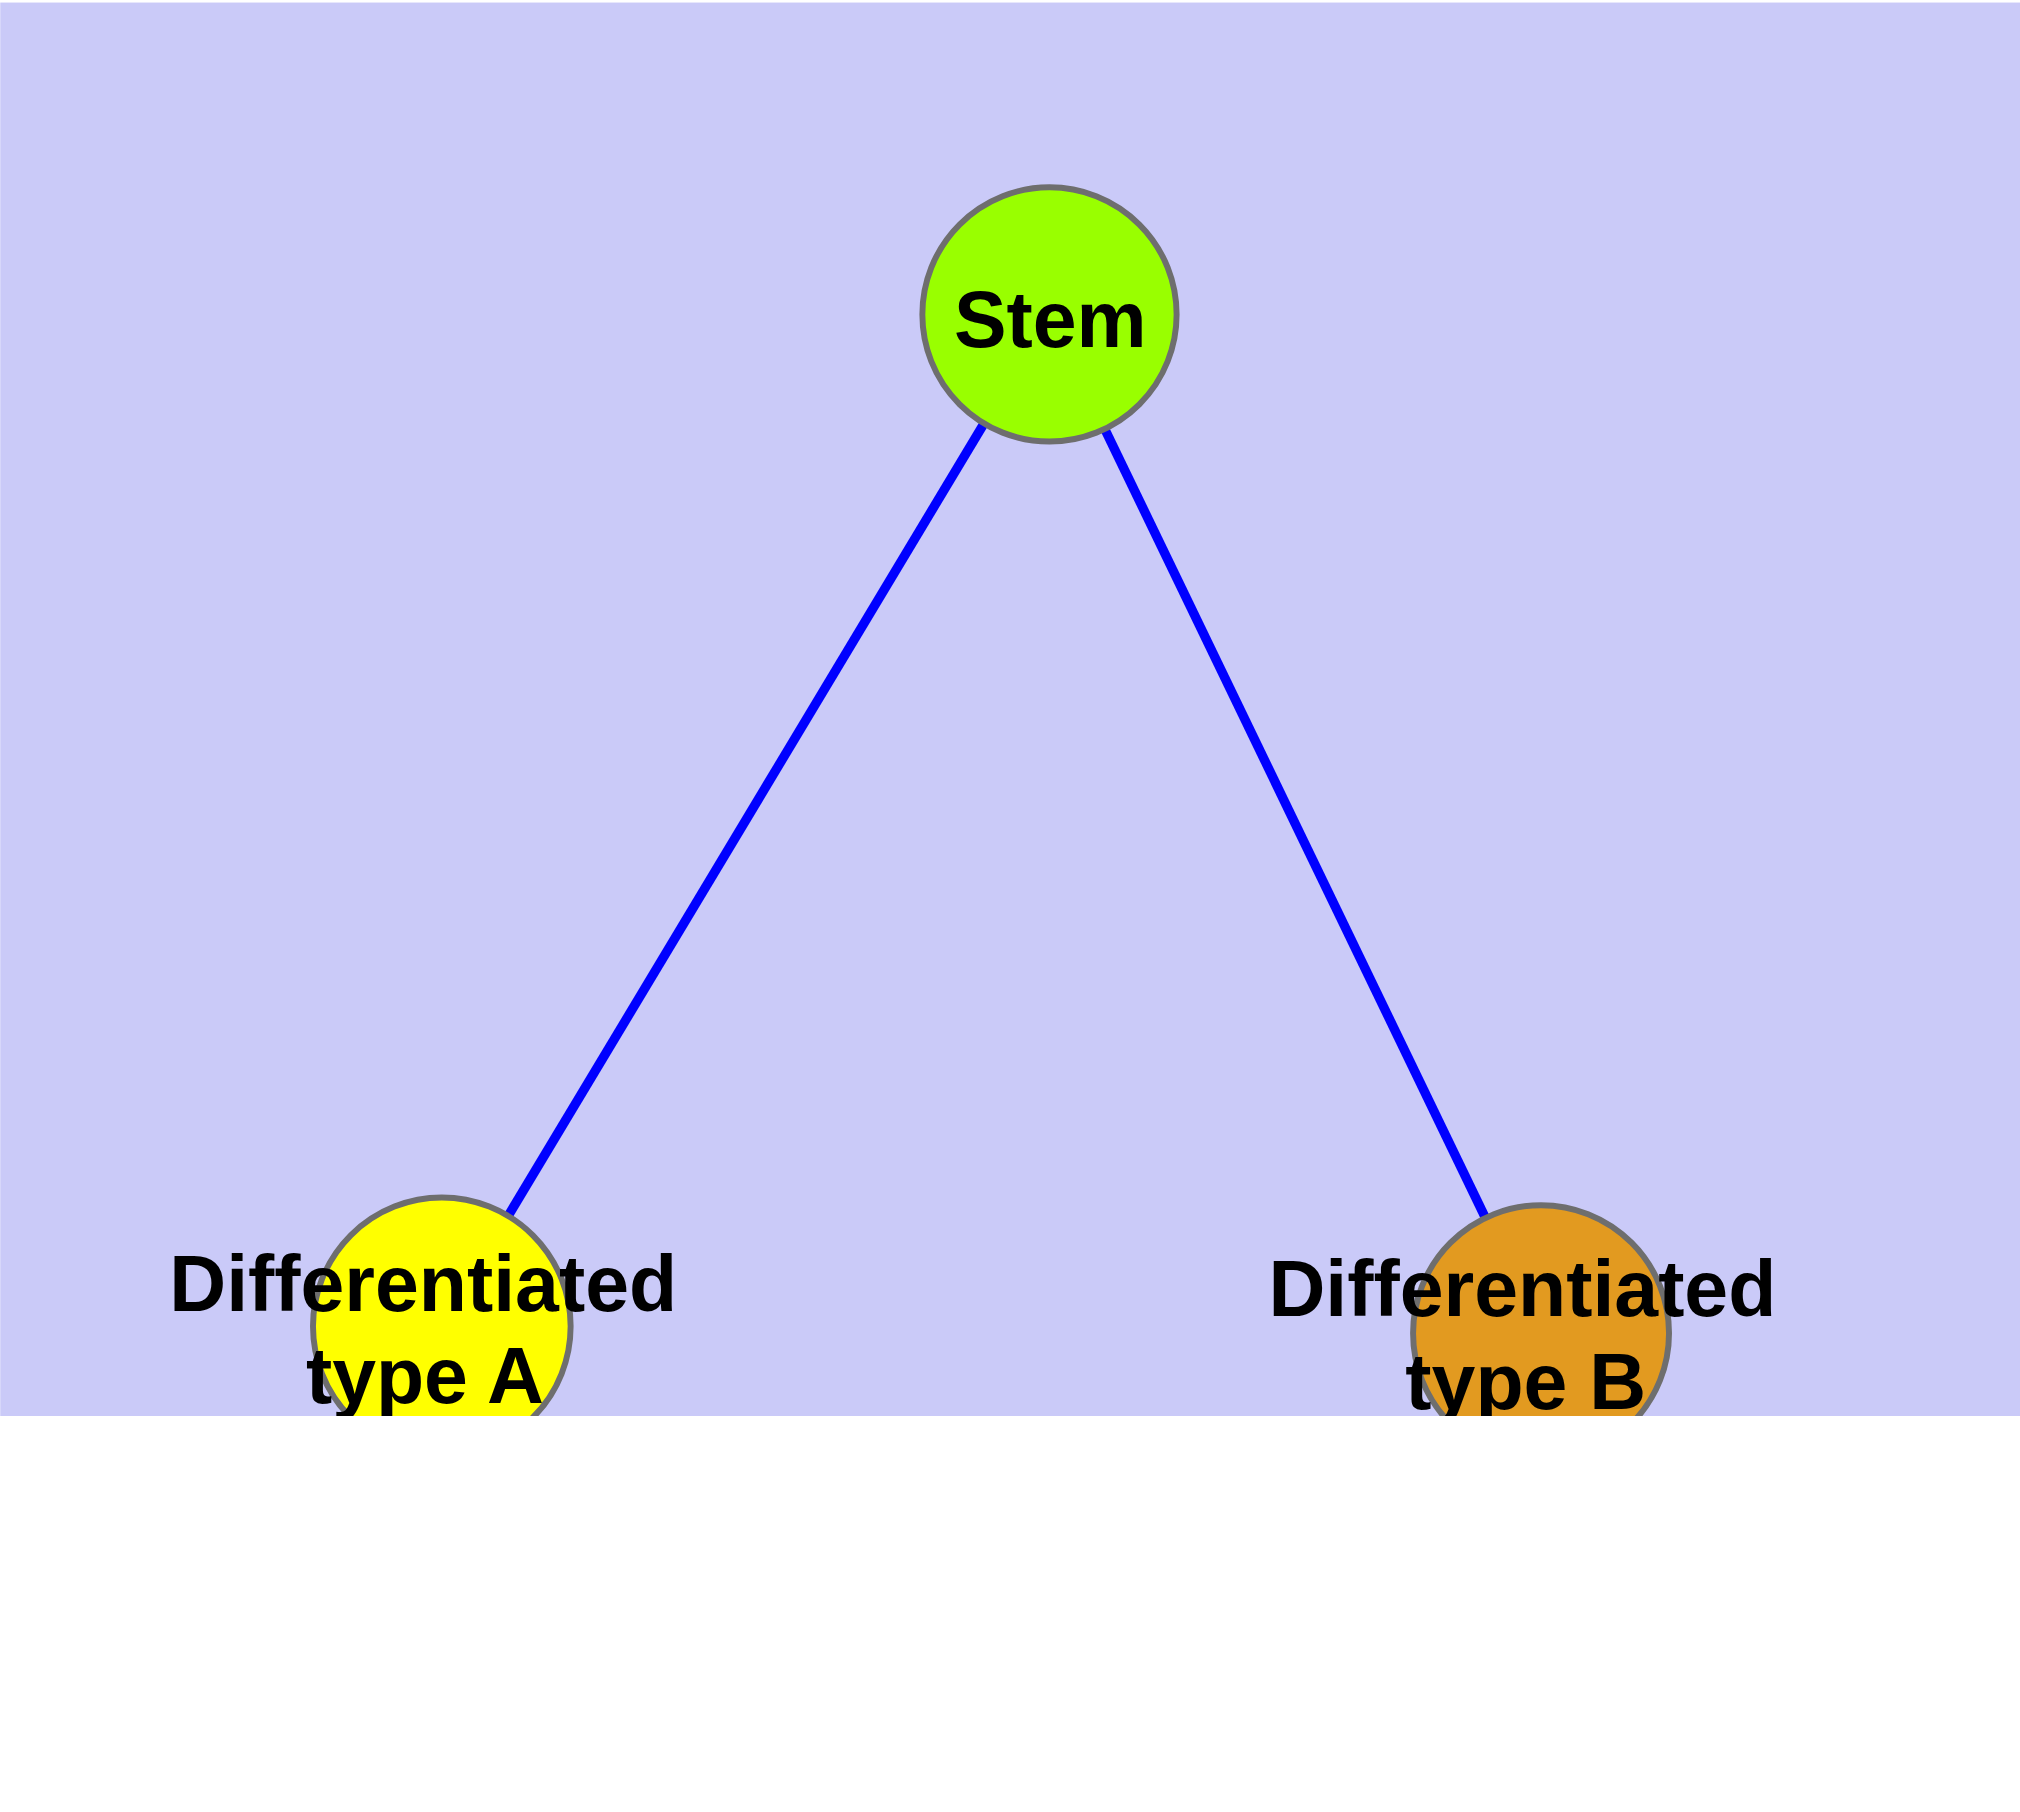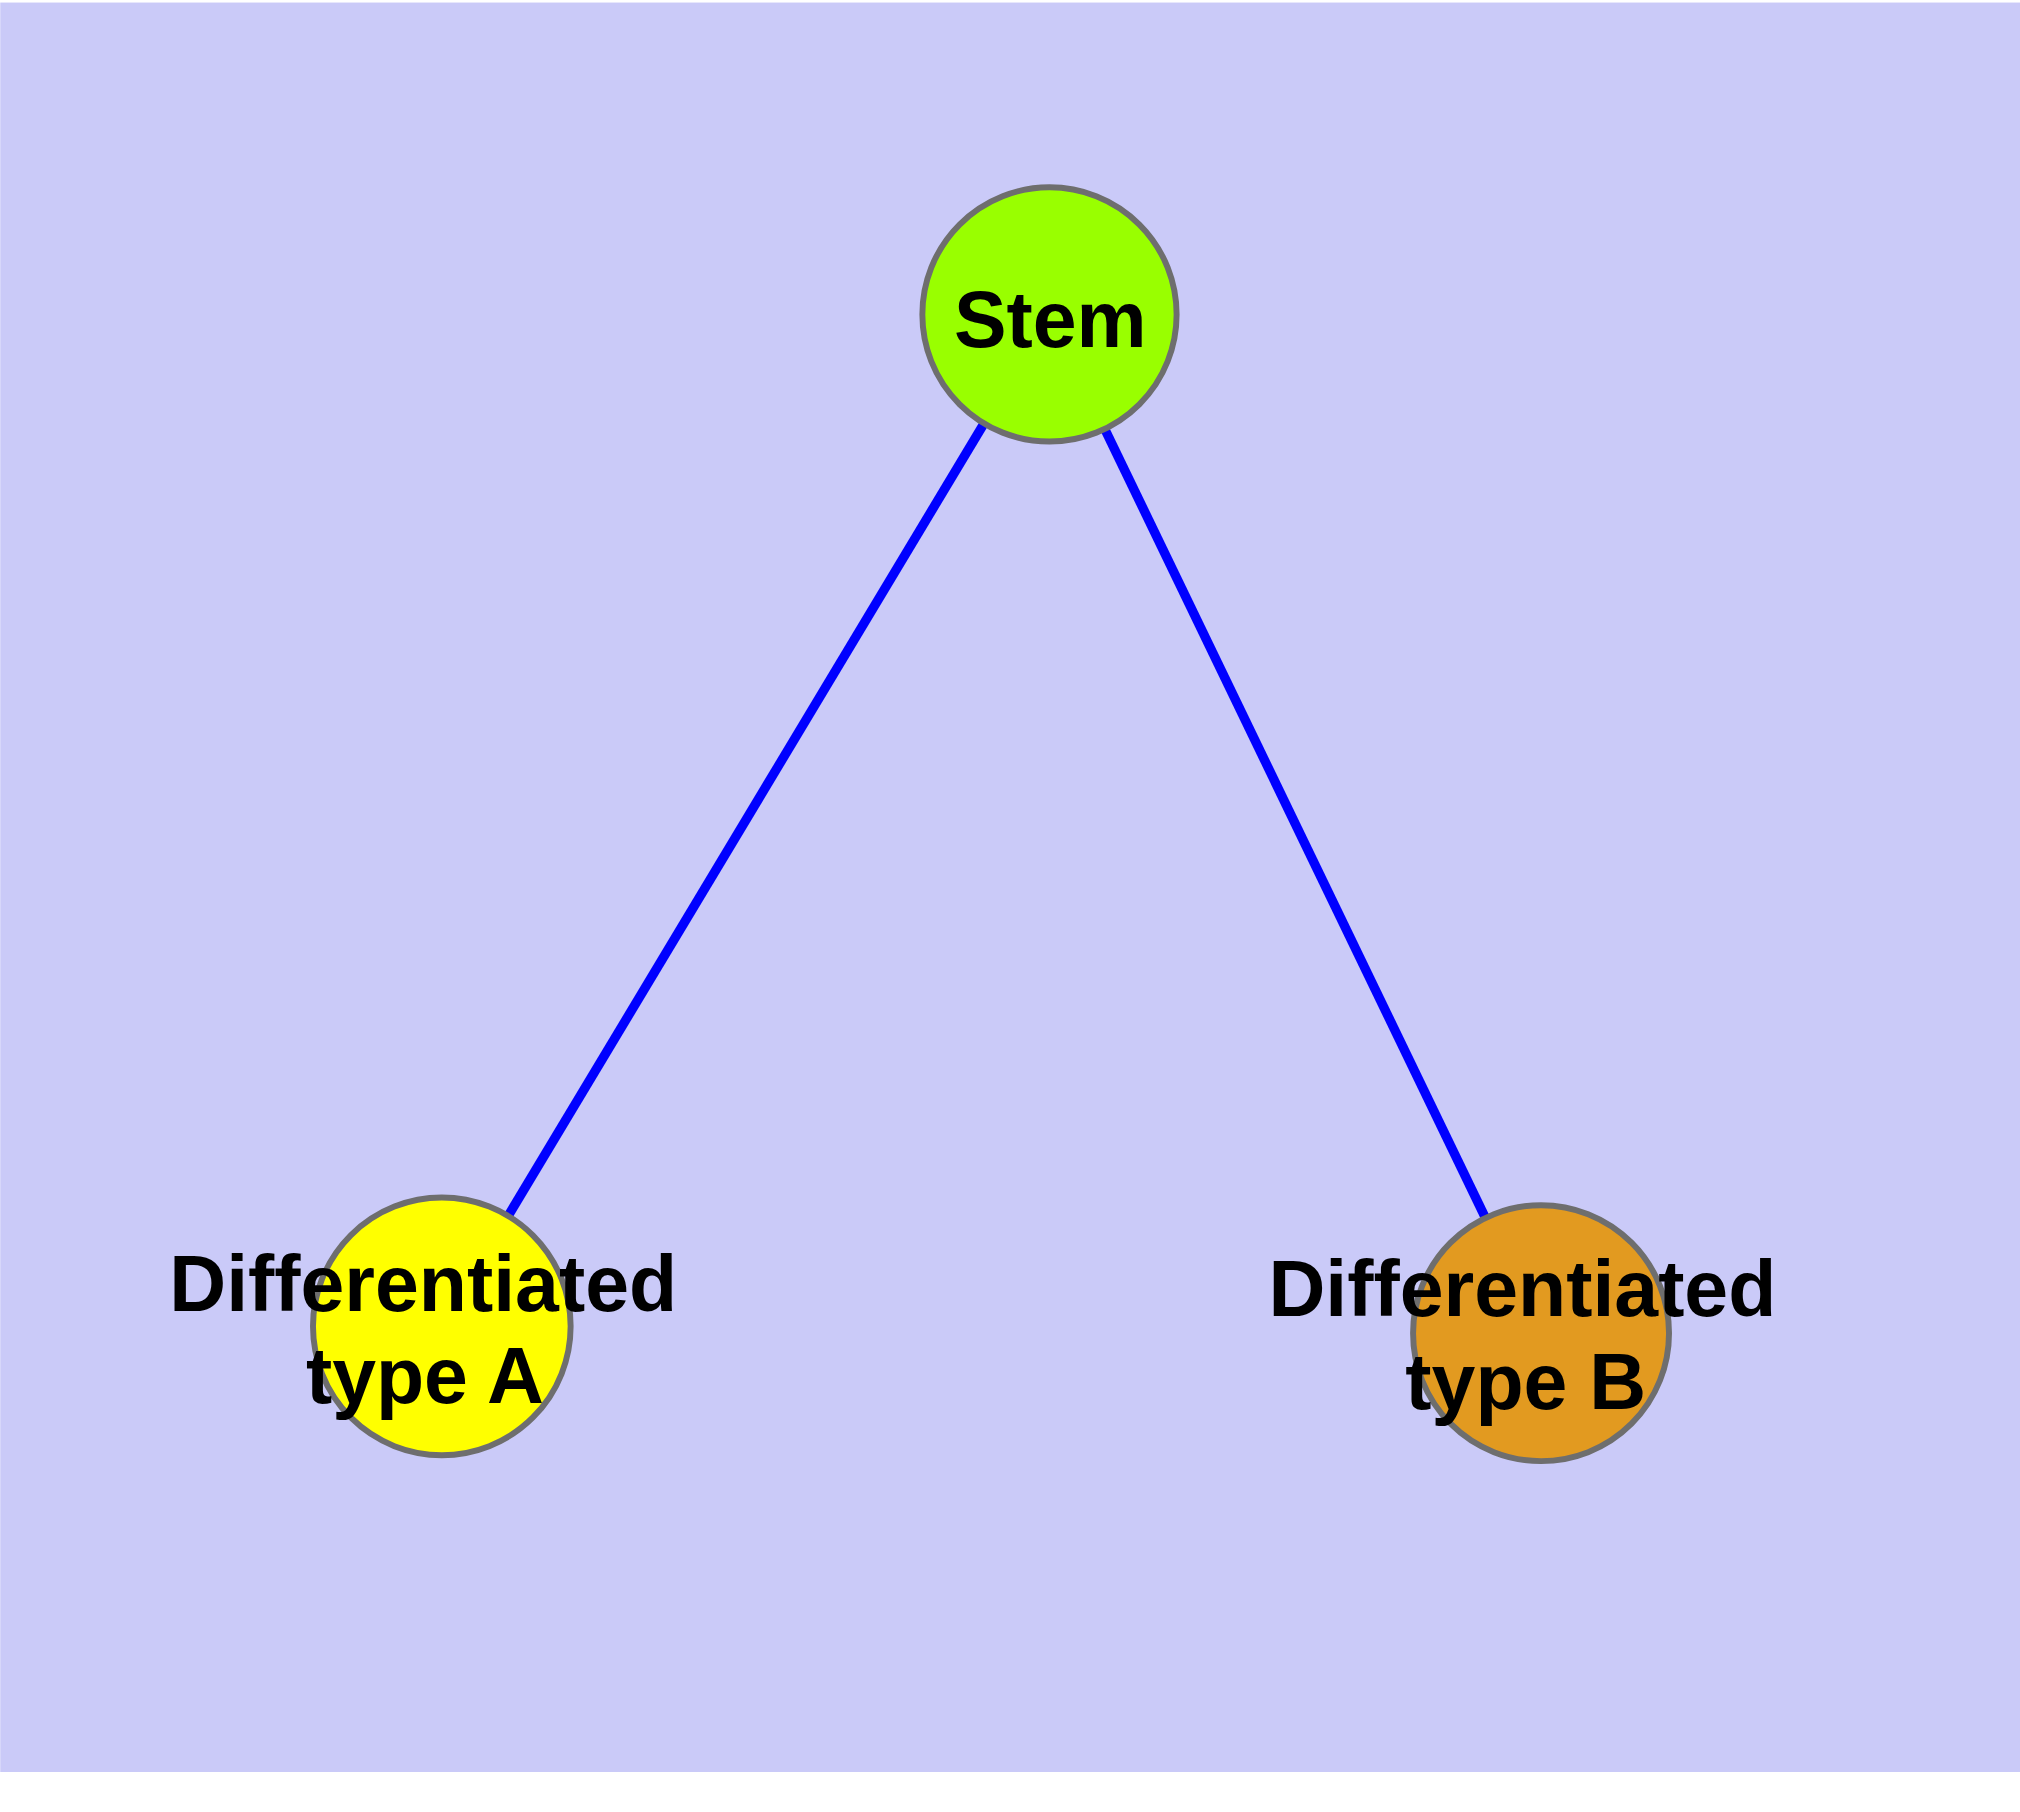--- a/index.html
+++ b/index.html
@@ -3,21 +3,21 @@
 <meta charset="utf-8">
 <style>
   html, body {
     margin: 0;
     padding: 0;
     background: #ffffff;
   }
   .canvas {
     position: relative;
     width: 2021px;
-    height: 1772px;
+    height: 1416px;
     background: #ffffff;
     overflow: hidden;
   }
   svg.diagram {
     display: block;
     width: 2021px;
     height: 1812px;
   }
   .node-circle {
     stroke: #6e6e6e;

